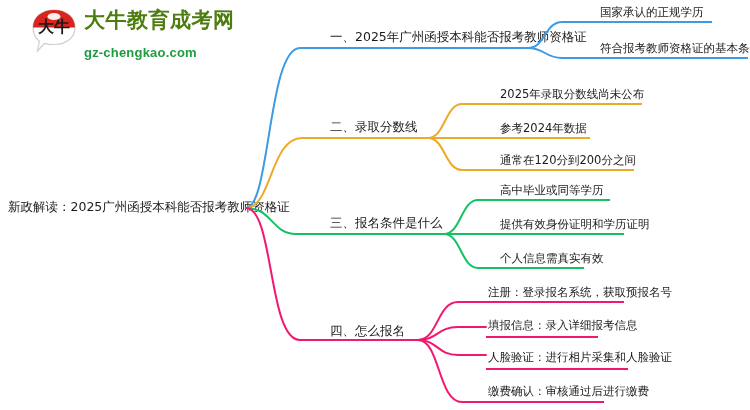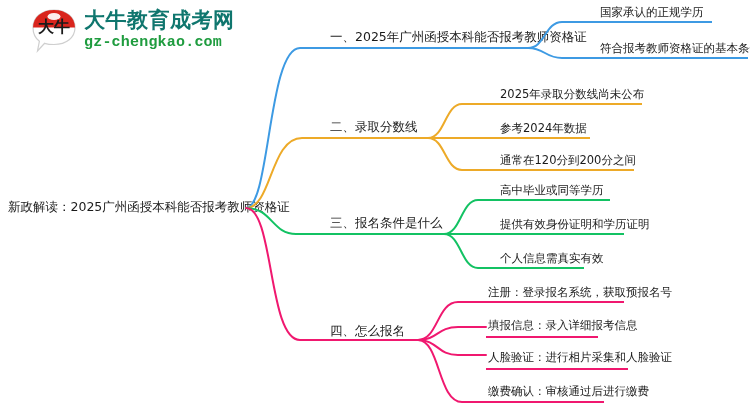--- a/index.html
+++ b/index.html
@@ -32,33 +32,33 @@
   }
   #logo-text-block {
     position: absolute;
     left: 54px;
     top: 2px;
   }
   #logo-title {
     font-family: Liberation Sans, sans-serif;
     font-size: 21px;
     font-weight: bold;
-    color: #0f766e;
+    color: #4d7c0f;
     letter-spacing: 0.5px;
     line-height: 24px;
     white-space: nowrap;
   }
   #logo-sub {
-    font-family: Liberation Mono, monospace;
-    font-size: 15px;
+    font-family: Liberation Sans, sans-serif;
+    font-size: 13px;
     font-weight: bold;
     color: #1f9c3f;
     line-height: 16px;
     letter-spacing: 0.2px;
-    margin-top: 3px;
+    margin-top: 13px;
     white-space: nowrap;
   }
 
   
   #mindmap {
     position: absolute;
     left: 0;
     top: 0;
     width: 750px;
     height: 410px;

